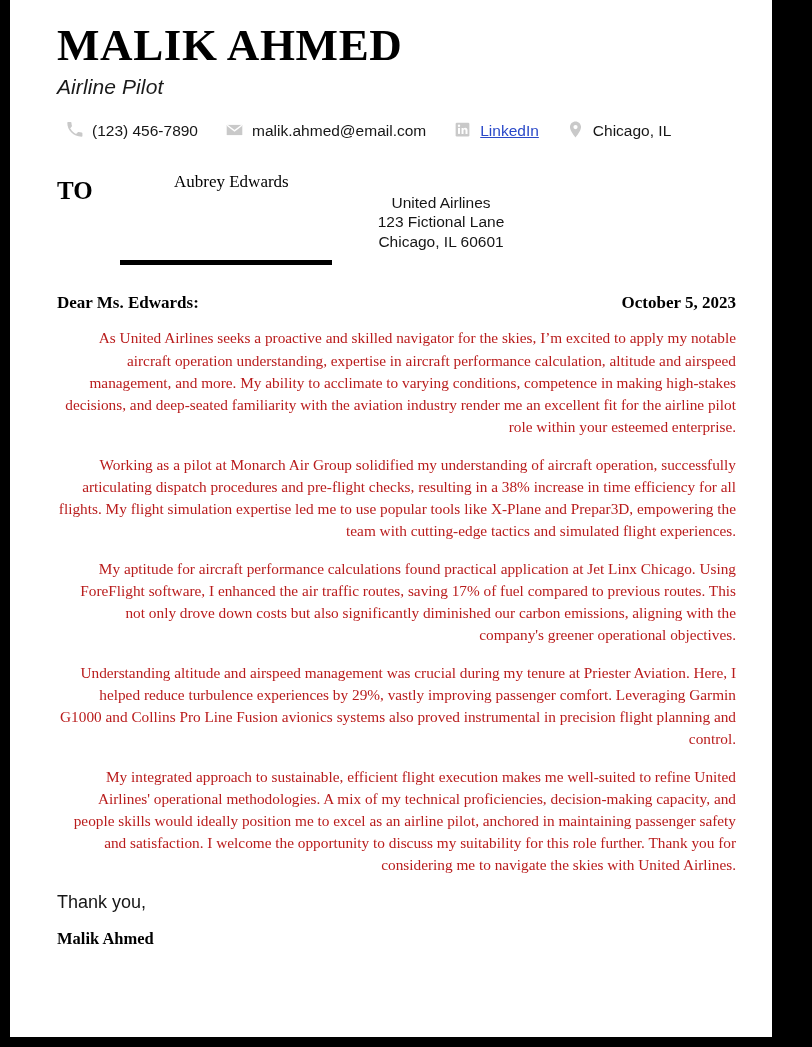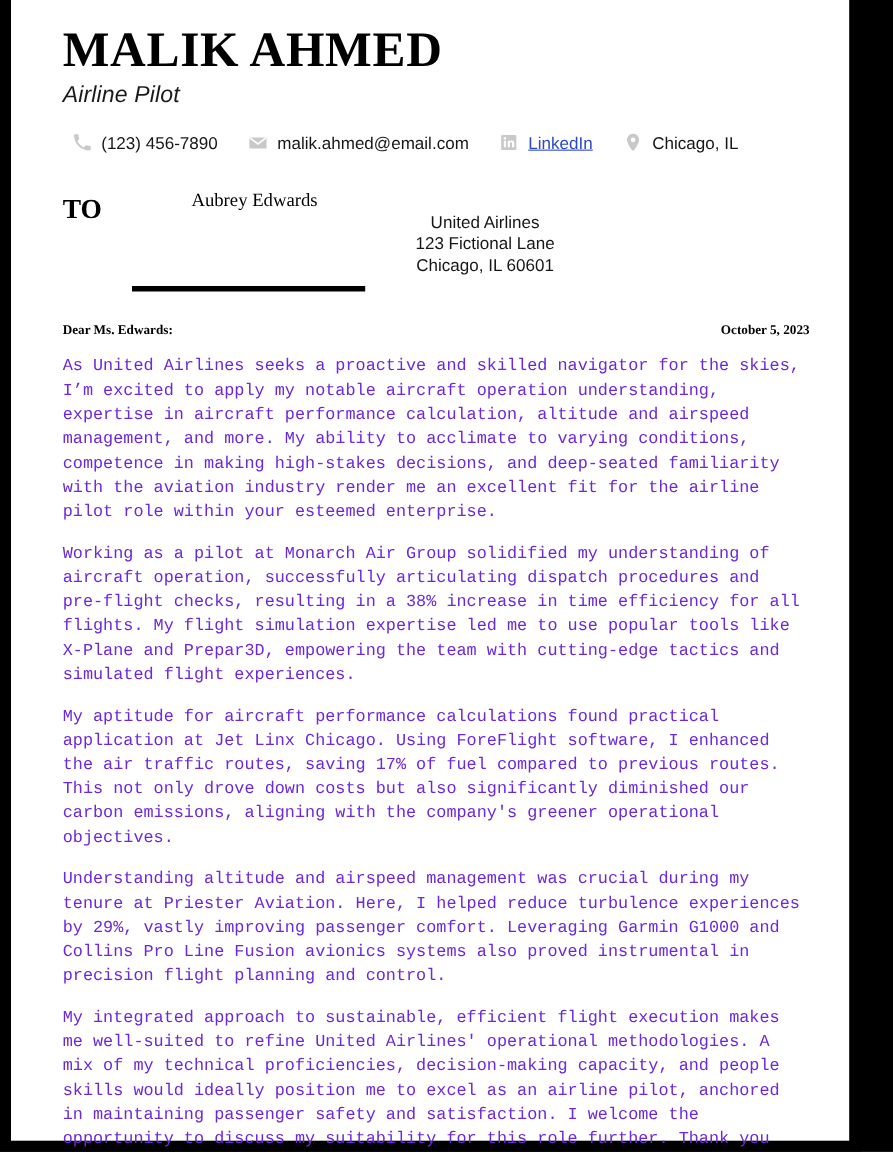--- a/index.html
+++ b/index.html
@@ -135,33 +135,33 @@
   .salutation-row {
     display: flex;
     justify-content: space-between;
     align-items: baseline;
     margin-top: 28px;
     margin-bottom: 14px;
   }
   .salutation, .letter-date {
     font-family: "Liberation Serif", serif;
     font-weight: bold;
-    font-size: 12px;
+    font-size: 17px;
     color: #000000;
     line-height: 1.2;
   }
 
   
   .body-copy p {
-    font-family: Liberation Mono, monospace;
+    font-family: Liberation Serif, serif;
     font-size: 15.3px;
     line-height: 1.44;
-    color: #6d28d9;
+    color: #b91c1c;
     margin: 0 0 16px 0;
-    text-align: left;
+    text-align: right;
   }
   .closing {
     font-family: "Liberation Sans", sans-serif;
     font-size: 18px;
     color: #161616;
     margin: 14px 0 16px 0;
   }
   .signature {
     font-family: "Liberation Serif", serif;
     font-weight: bold;

